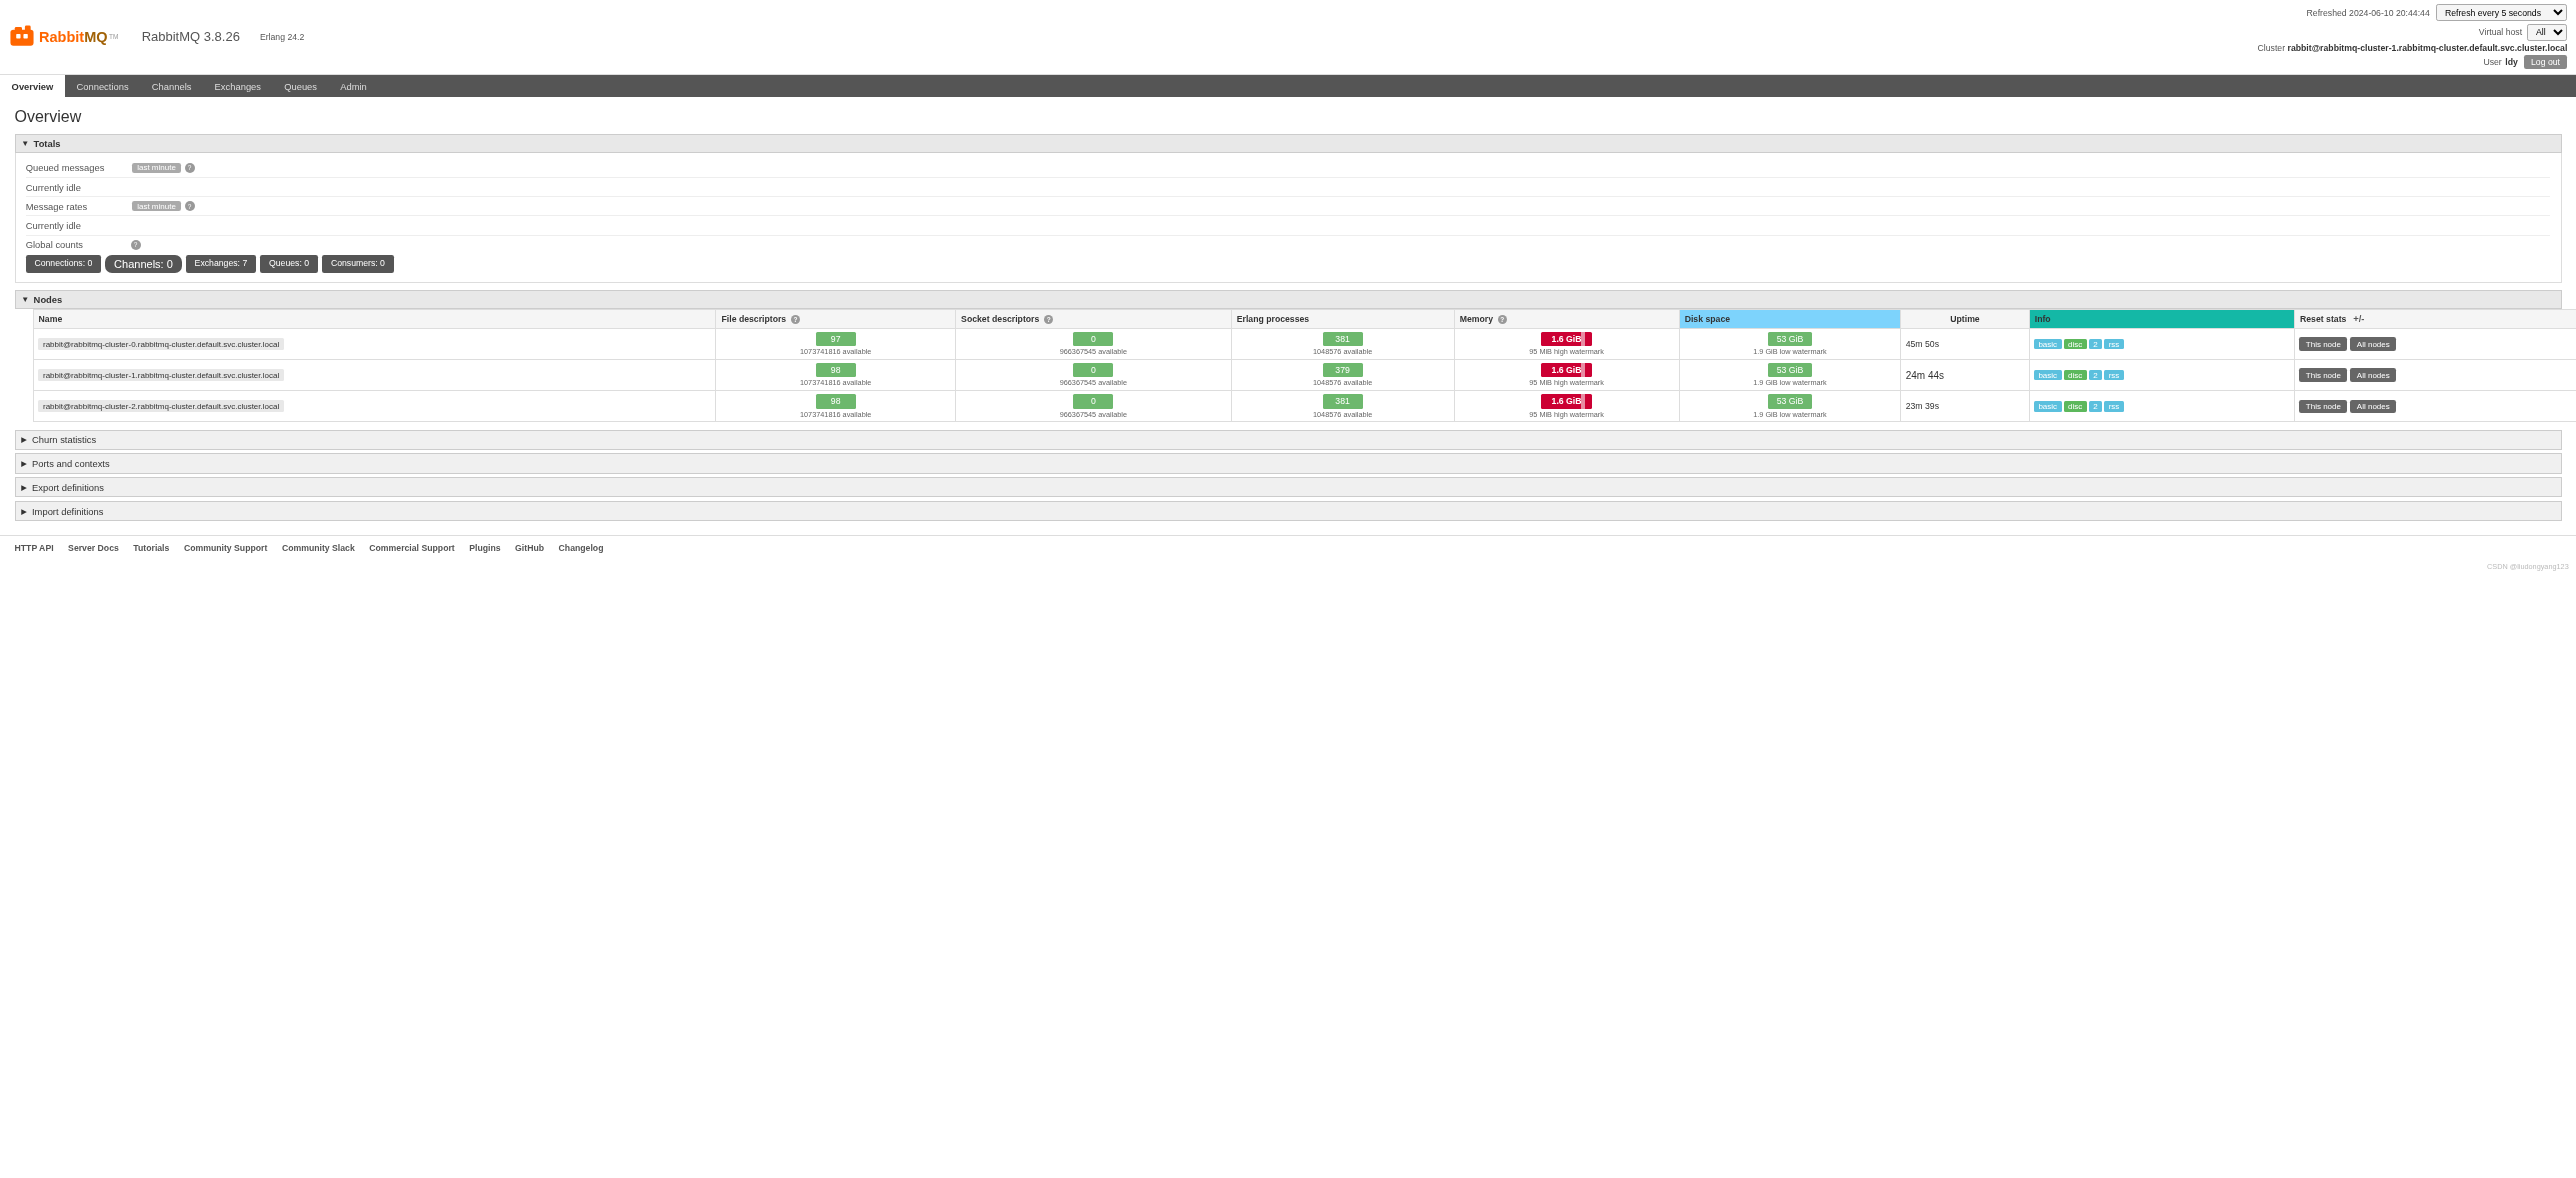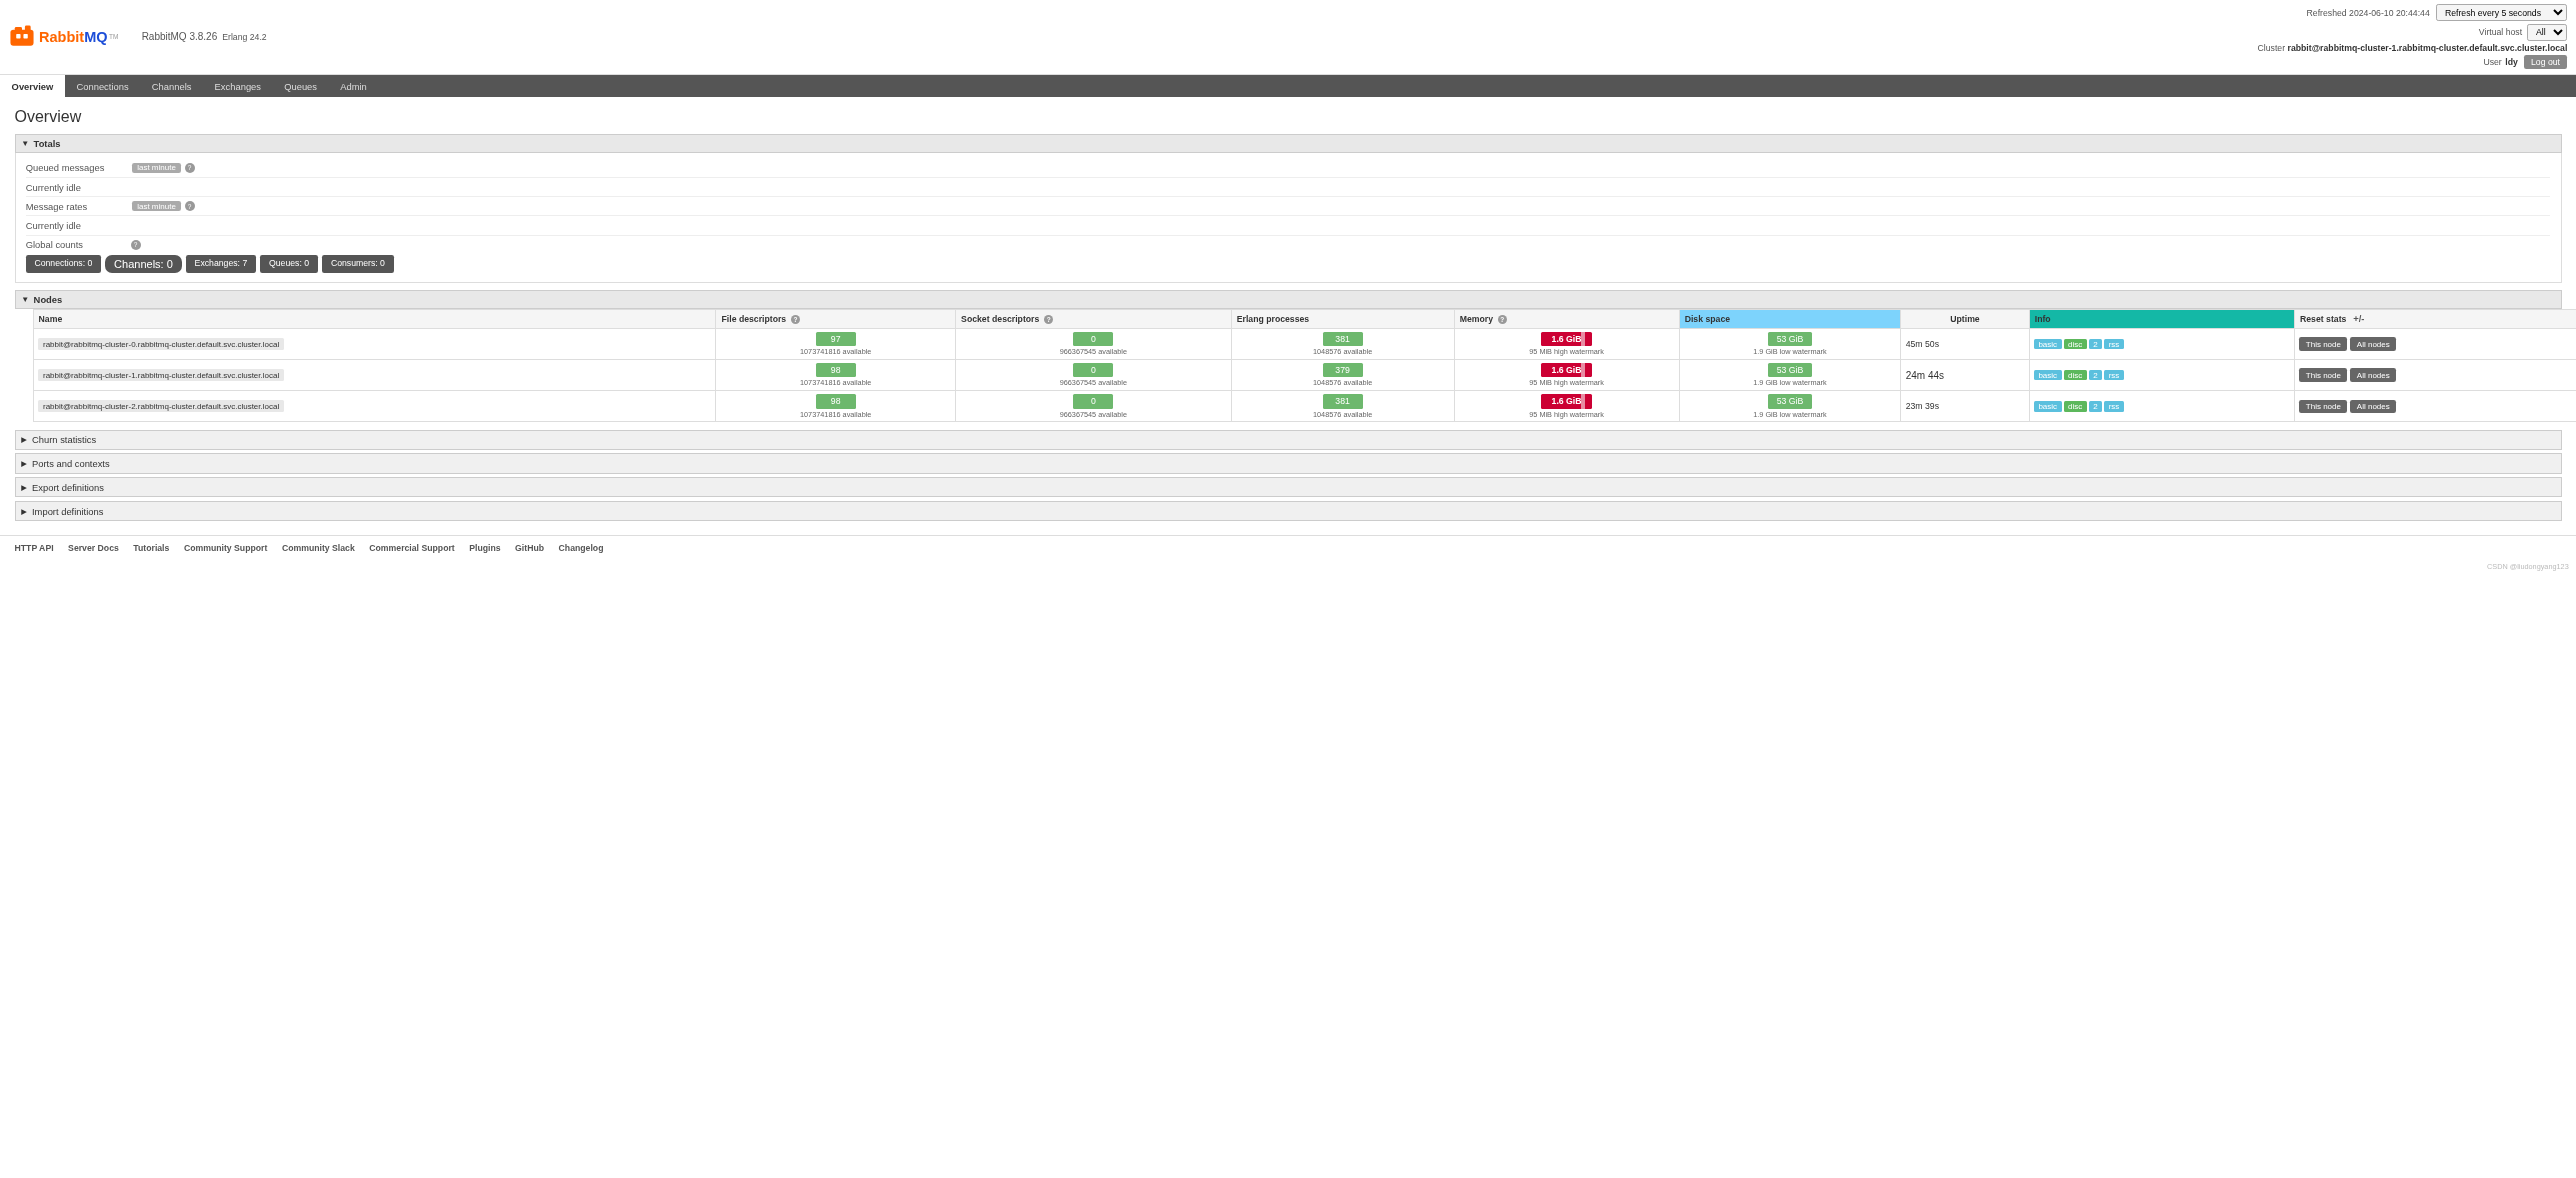--- a/index.html
+++ b/index.html
@@ -34,25 +34,25 @@
   <div id="logo">
 
     <svg width="26" height="26" viewBox="0 0 36 36" style="margin-right:4.4px;">
       <rect x="2" y="8" width="32" height="22" rx="4" fill="#f60"></rect>
       <rect x="8" y="4" width="10" height="8" rx="2" fill="#f60"></rect>
       <rect x="22" y="2" width="8" height="12" rx="2" fill="#f60"></rect>
       <rect x="10" y="14" width="6" height="6" rx="1" fill="#fff"></rect>
       <rect x="20" y="14" width="6" height="6" rx="1" fill="#fff"></rect>
     </svg>
     <span style="font-size:14.5px;font-weight:bold;">
-      <span style="color:#f60;">Rabbit</span><span style="color:#1d4ed8;margin-top:12px;">MQ</span>
+      <span style="color:#f60;">Rabbit</span><span style="color:#a16207;margin-top:12px;">MQ</span>
     </span>
     <sup style="font-size:6.5px;color:#999;margin-left:1.5px;">TM</sup>
   </div>
-  <span style="font-size:10px;color:#555;margin-left:10.2px;margin-right:5px;">RabbitMQ 3.8.26</span>
+  <span style="font-size:13px;color:#555;margin-left:10.2px;margin-right:20px;">RabbitMQ 3.8.26</span>
   <span style="font-size:8.7px;color:#555;">Erlang 24.2</span>
 
   <div id="top-right">
     <div id="refresh-row">
       <span style="font-size:8.7px;color:#555;margin-right:5.8px;">Refreshed 2024-06-10 20:44:44</span>
       <select style="font-size:8.7px;padding:1.5px 4.4px;border:0.7px solid #aaa;border-radius:2.2px;background:#f5f5f5;cursor:pointer;">
         <option>Refresh every 5 seconds</option>
         <option>Refresh every 10 seconds</option>
         <option>Refresh every 30 seconds</option>
         <option>Do not refresh</option>

